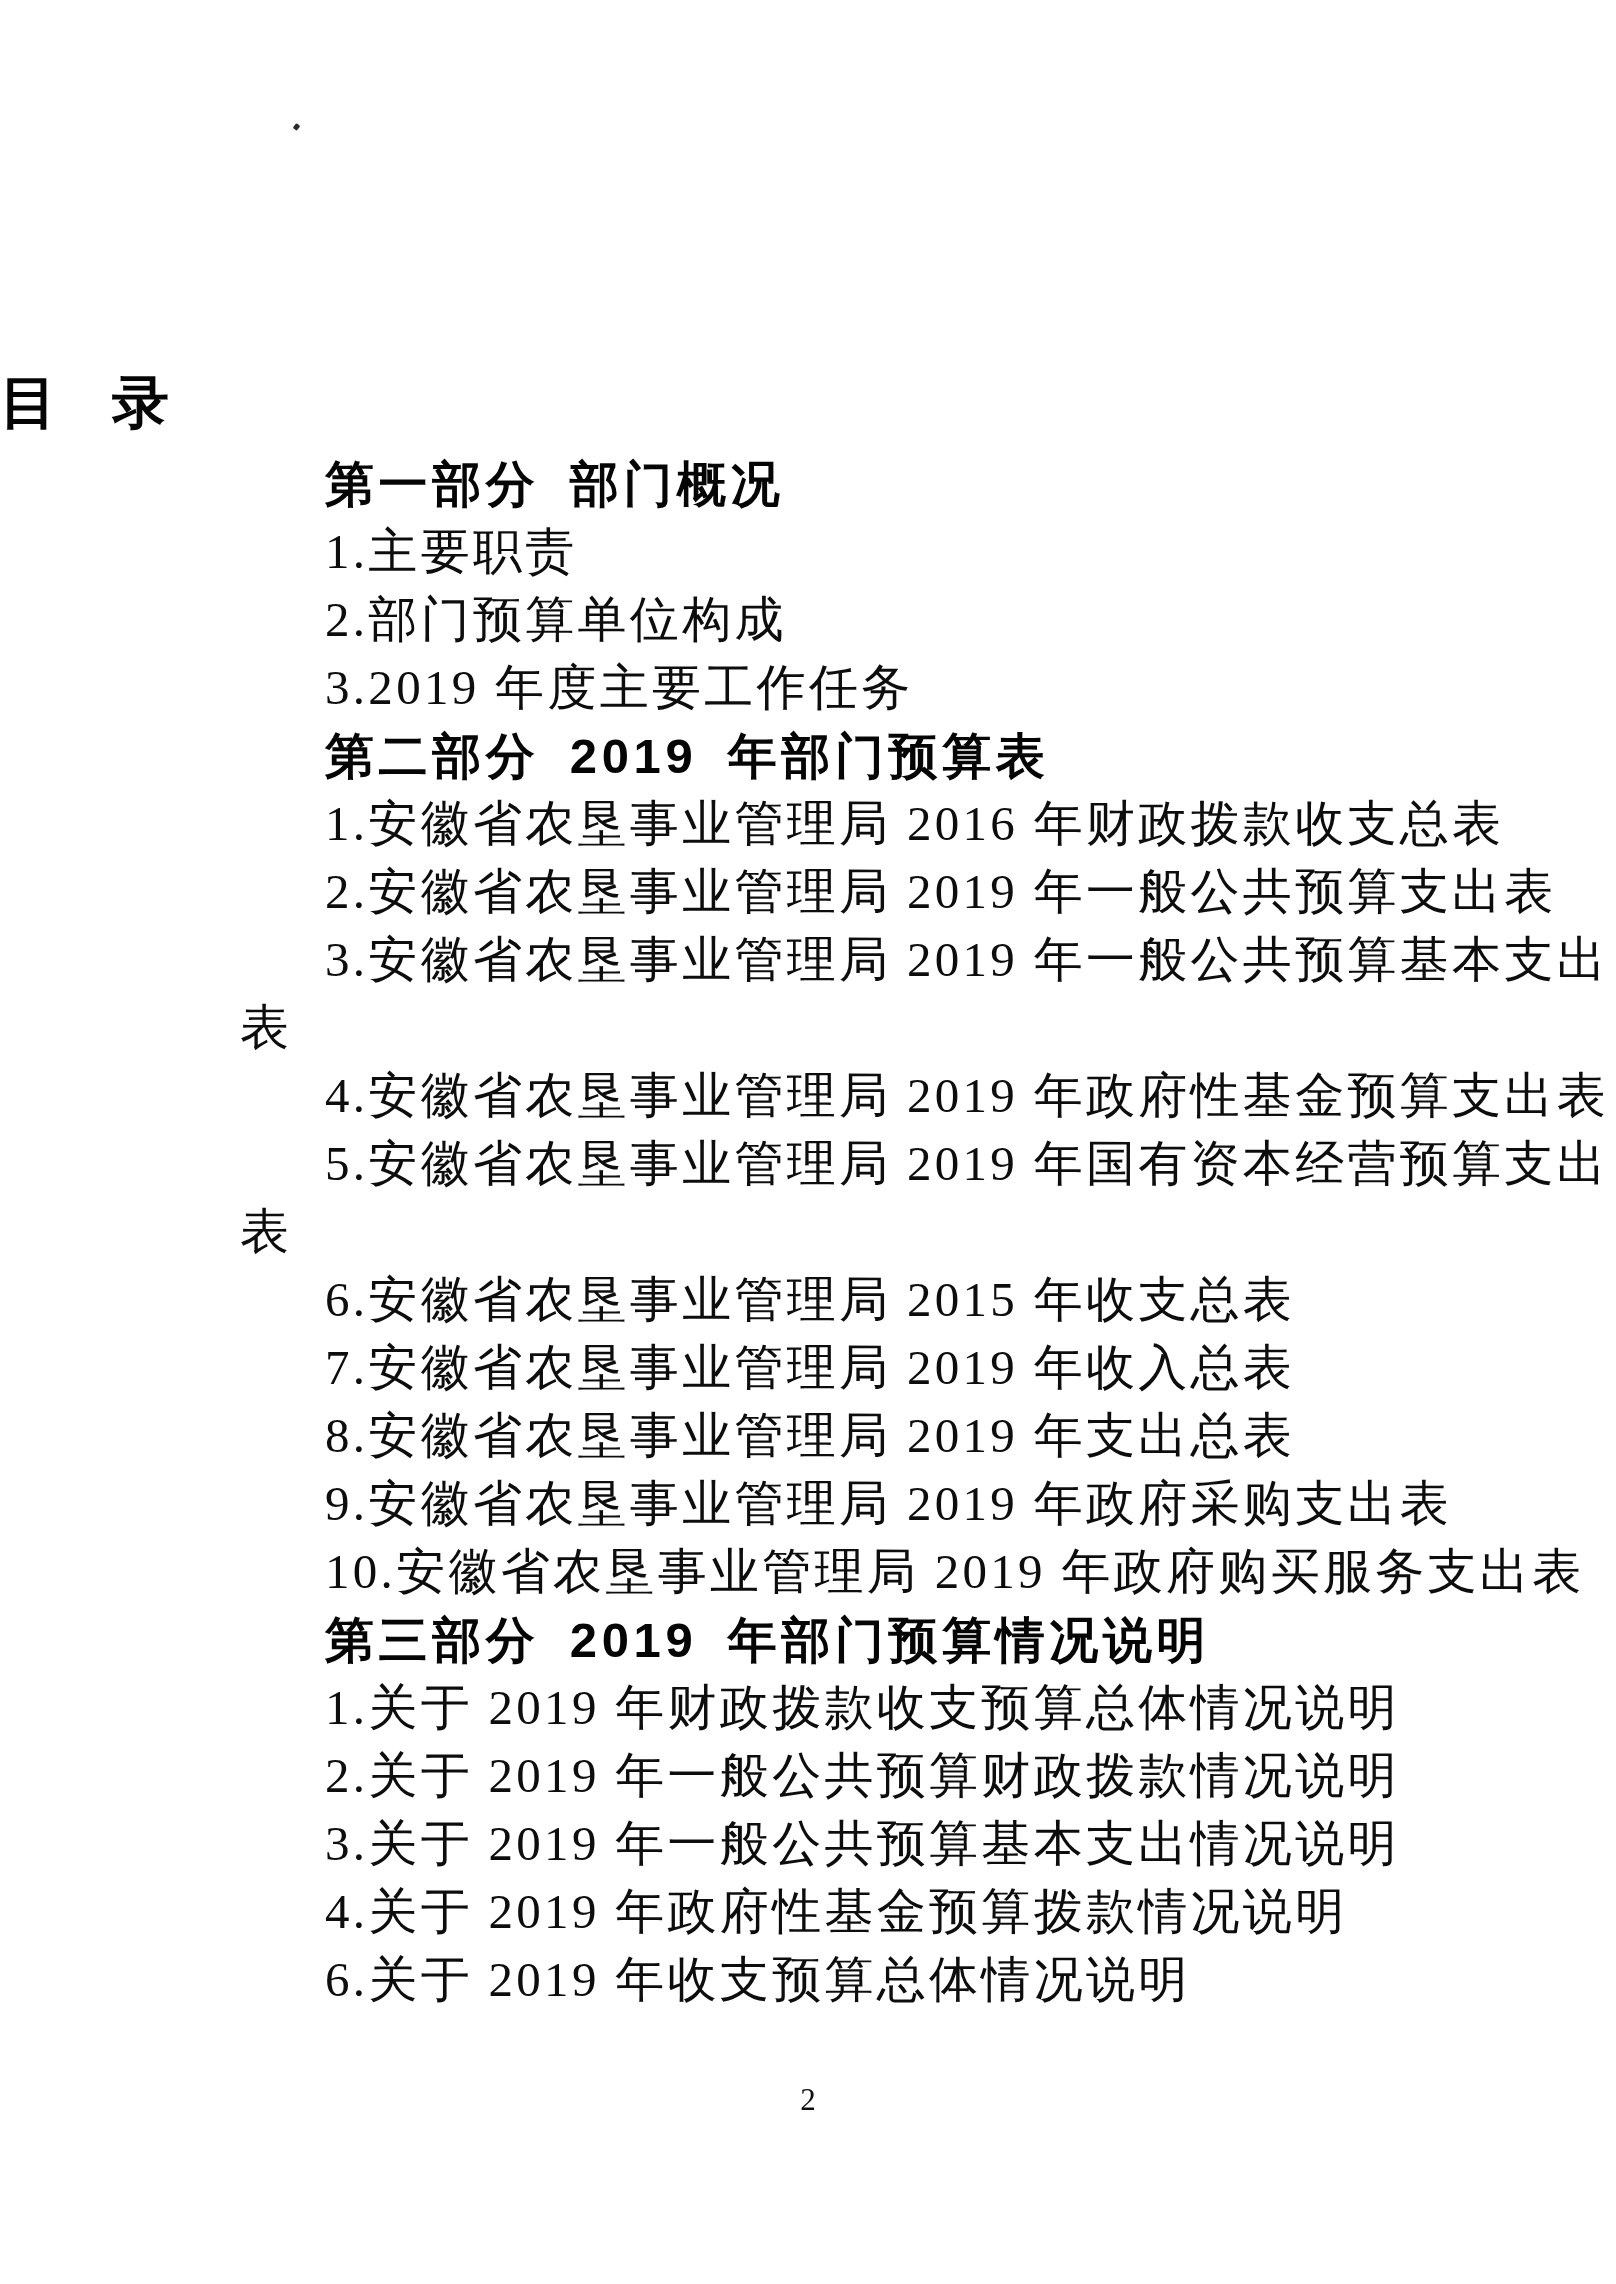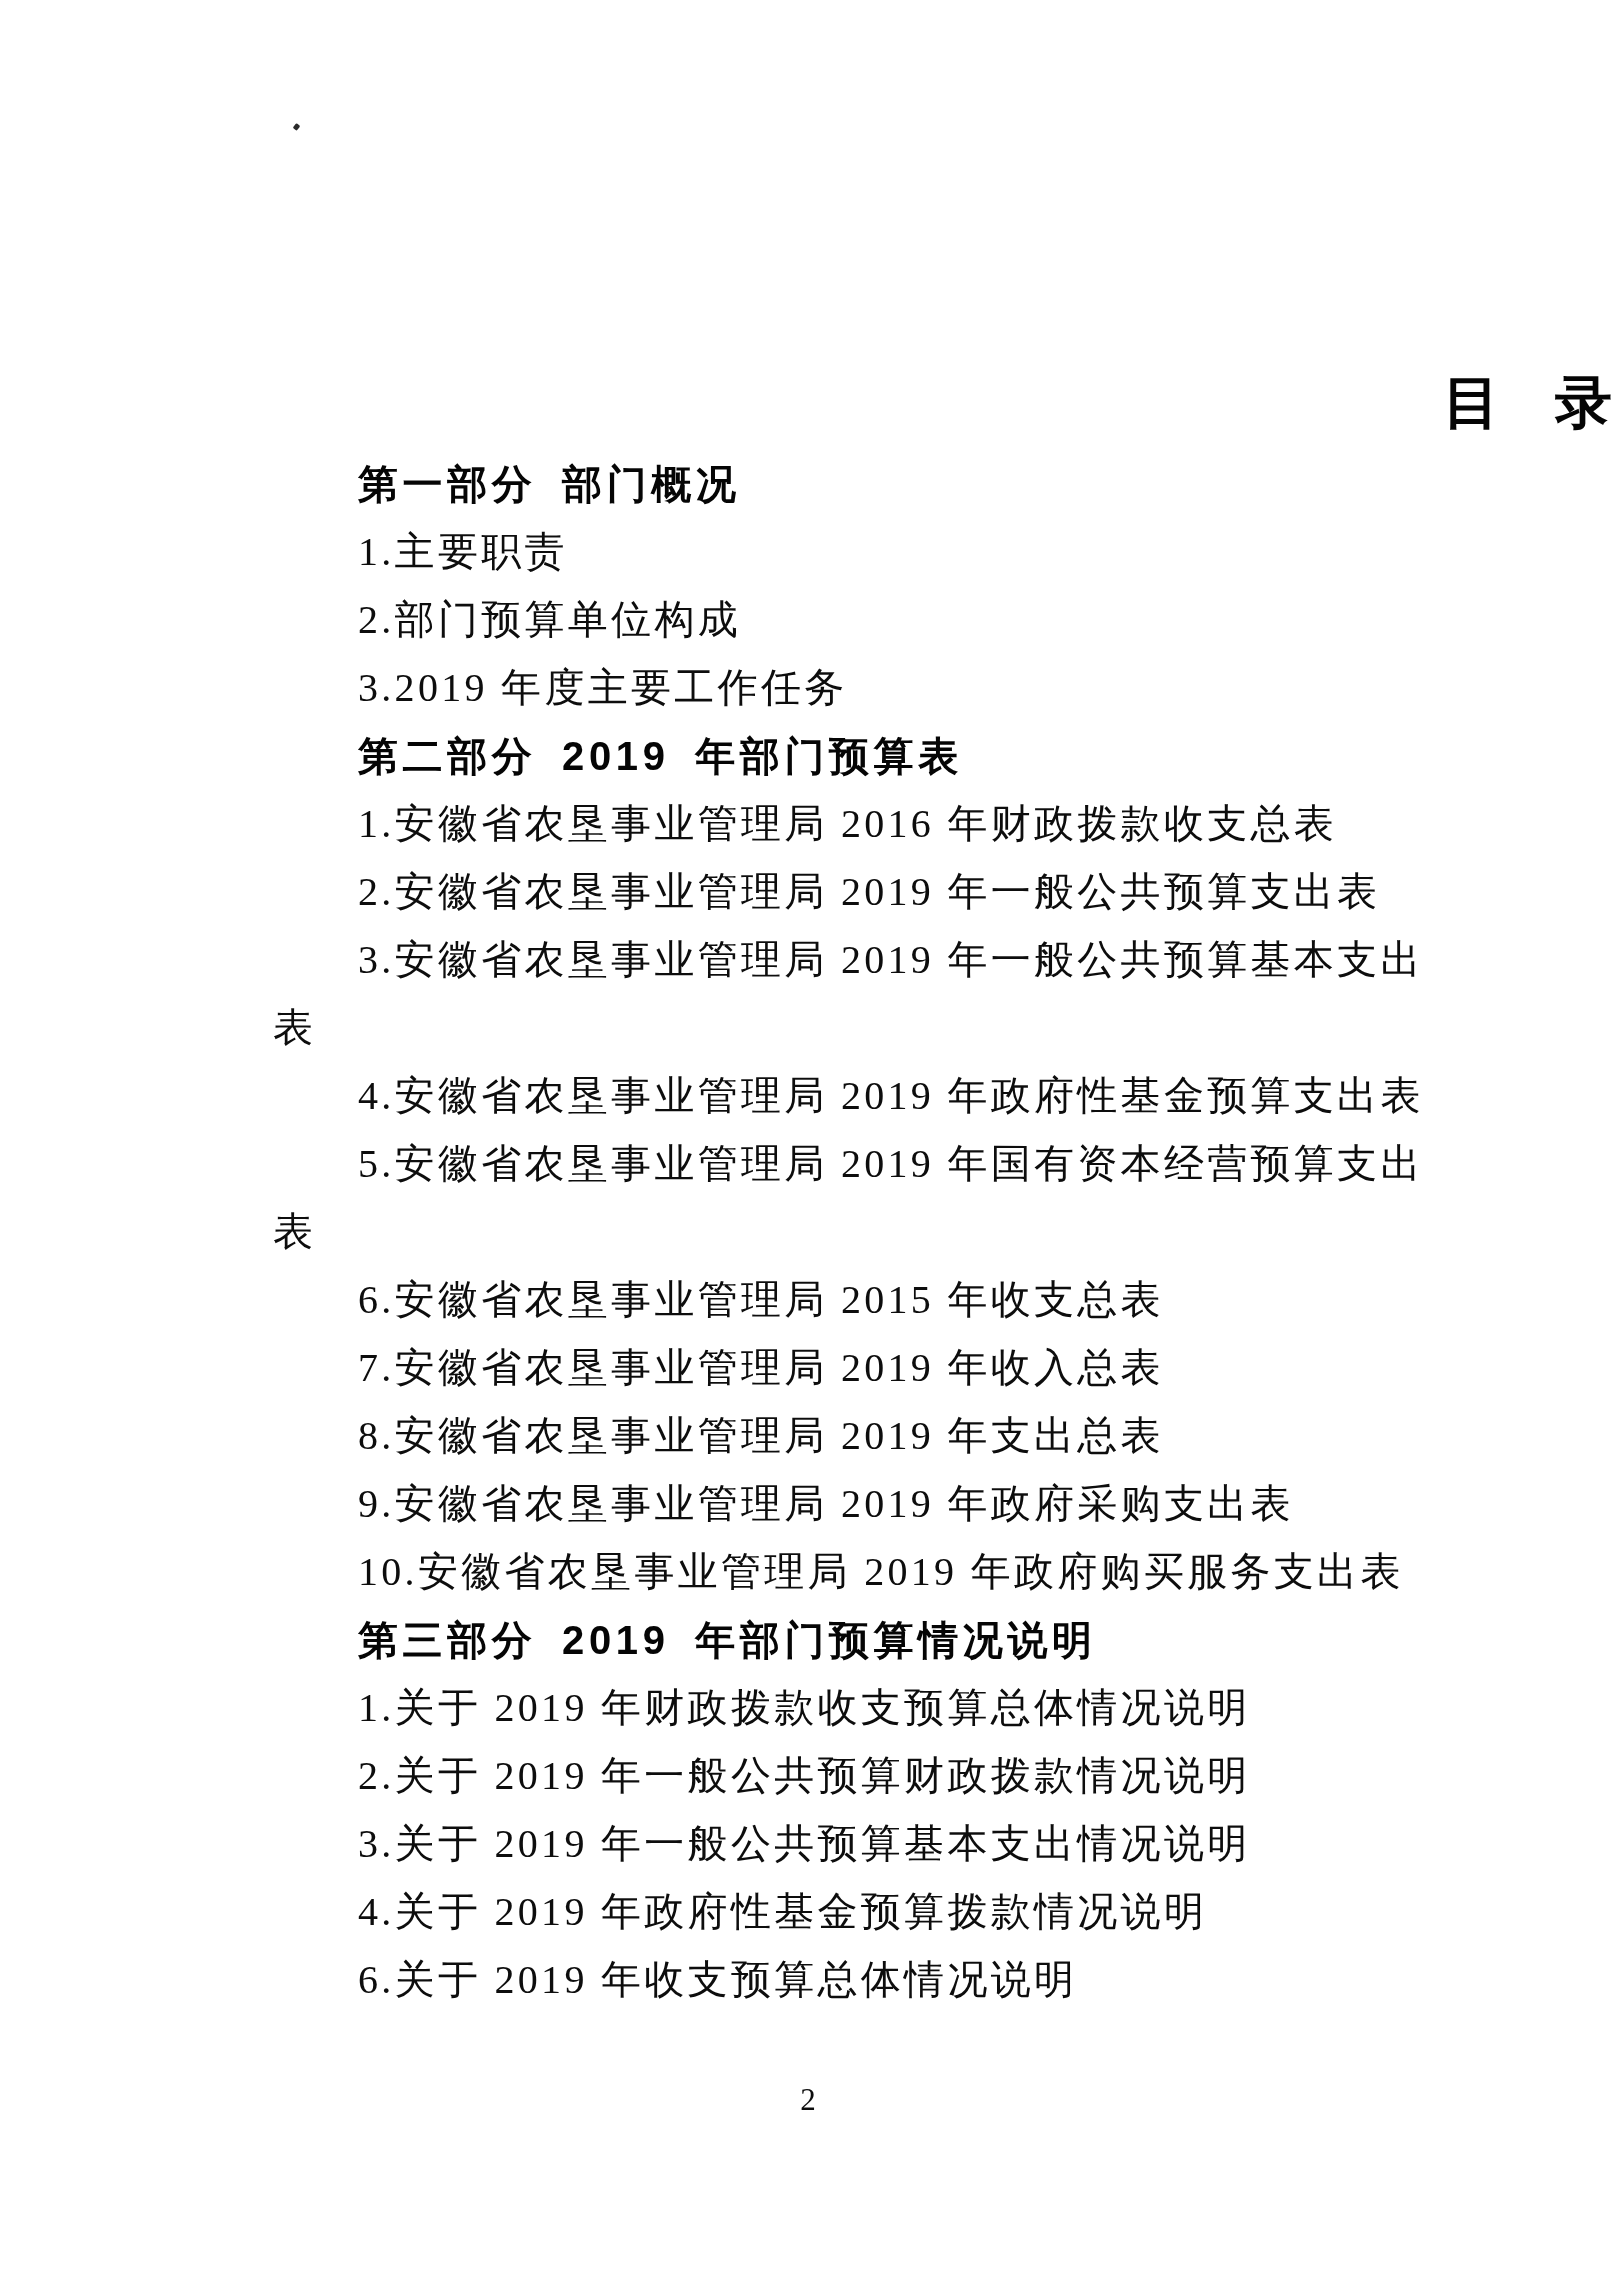--- a/index.html
+++ b/index.html
@@ -27,43 +27,42 @@
     background: #2b2b2b;
     border-radius: 1.3px;
     transform: rotate(38deg);
   }
   .doc-title {
     position: absolute;
     top: 370px;
     left: 0;
     width: 100%;
     margin: 0;
-    text-align: right;
+    text-align: left;
     font-family: "Liberation Sans", sans-serif;
     font-weight: 700;
     font-size: 57px;
     line-height: 65px;
     letter-spacing: 3.9px;
     word-spacing: 0.55em;
     color: #050505;
   }
   .toc {
     position: absolute;
     left: 240px;
     top: 450px;
     width: 1144px;
   }
   .line {
     height: 68px;
     line-height: 68px;
-    font-size: 40px;
+    font-size: 49px;
     letter-spacing: 3.3px;
     white-space: nowrap;
     color: #0d0d0d;
-    margin-left: 33px;
   }
   .line.indent {
     padding-left: 85px;
   }
   .line.heading {
     font-family: "Liberation Sans", sans-serif;
     font-weight: 700;
     letter-spacing: 4.6px;
     word-spacing: 0.25em;
     color: #050505;

